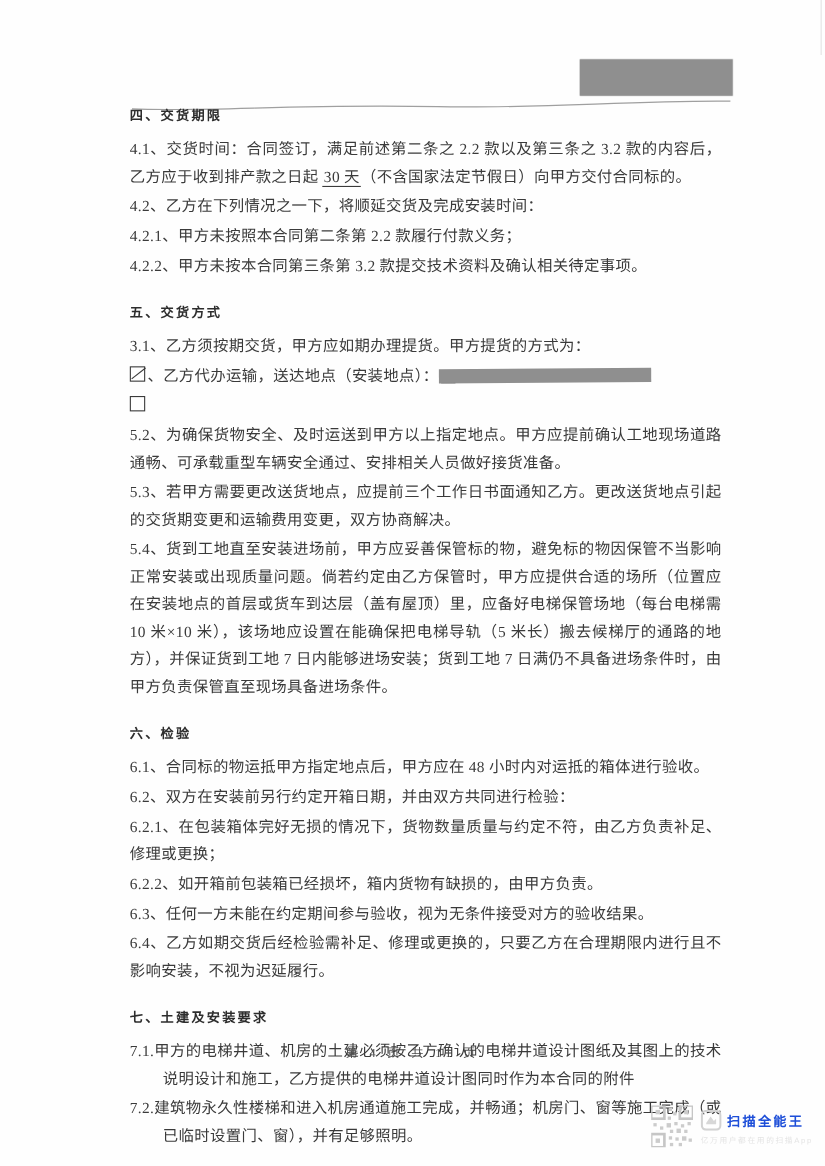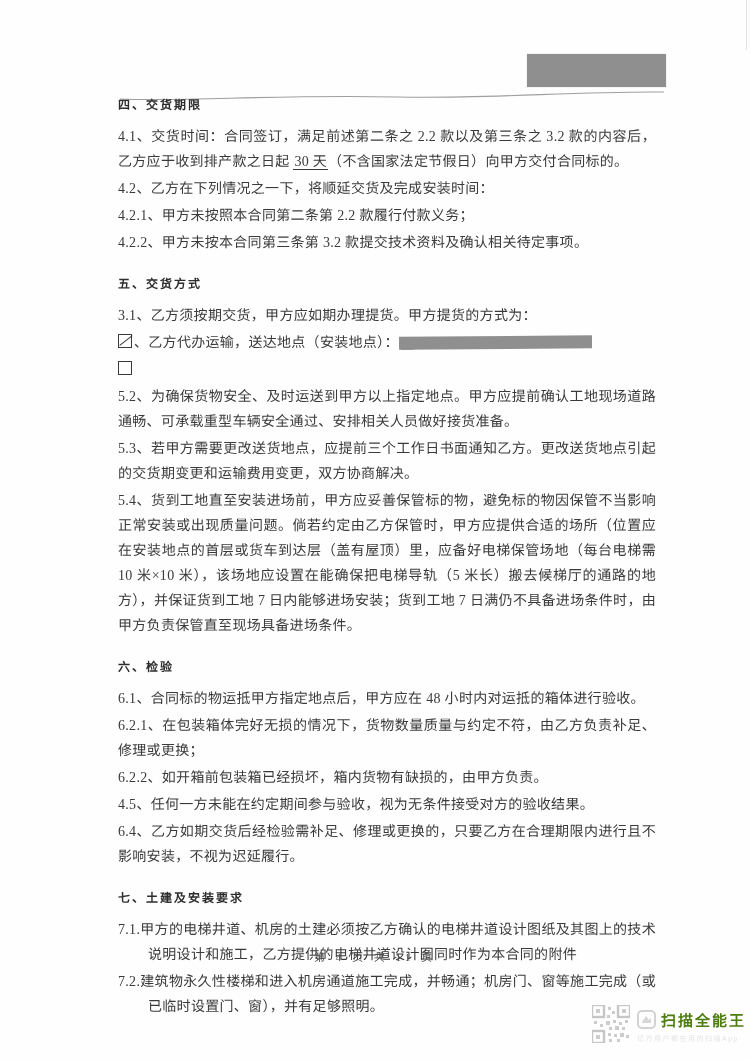--- a/index.html
+++ b/index.html
@@ -49,21 +49,21 @@
   .footer{
     position:absolute;left:0;top:948px;width:100%;text-align:center;
     font-size:11px;letter-spacing:4px;color:#4c4c4c;
   }
   
   .watermark{position:absolute;left:592px;top:1005px;display:flex;align-items:flex-start;}
   .wm-qr{flex:0 0 auto;}
   .wm-right{margin-left:7px;padding-top:4px;}
   .wm-row{display:flex;align-items:center;}
   .wm-logo{flex:0 0 auto;margin-right:5px;}
-  .wm-name{font-size:15px;font-weight:bold;color:#4d7c0f;letter-spacing:2px;white-space:nowrap;
+  .wm-name{font-size:12px;font-weight:bold;color:#1d4ed8;letter-spacing:2px;white-space:nowrap;
     font-family:"Liberation Sans","DejaVu Sans",sans-serif;}
   .wm-tagline{font-size:7px;color:#e4e4e4;letter-spacing:1.5px;margin-top:3px;white-space:nowrap;
     font-family:"Liberation Sans","DejaVu Sans",sans-serif;}
 </style>
 </head>
 <body>
 
 <div class="page">
 
   <div class="header-redaction" style="background: rgb(143, 143, 143);"></div>
@@ -81,23 +81,24 @@
       <p class="para"><span>4.2.2、甲方未按本合同第三条第 3.2 款提交技术资料及确认相关待定事项。</span></p>
       <h2 class="section-heading">五、交货方式</h2>
       <p class="para"><span>3.1、乙方须按期交货，甲方应如期办理提货。甲方提货的方式为：</span></p>
       <p class="para"><span class="checkbox checked"></span><span>、乙方代办运输，送达地点（安装地点）：</span><span class="redact-bar" style="width: 193px; background: rgb(143, 143, 143);"></span></p>
       <p class="para"><span class="checkbox"></span></p>
       <p class="para"><span>5.2、为确保货物安全、及时运送到甲方以上指定地点。甲方应提前确认工地现场道路通畅、可承载重型车辆安全通过、安排相关人员做好接货准备。</span></p>
       <p class="para"><span>5.3、若甲方需要更改送货地点，应提前三个工作日书面通知乙方。更改送货地点引起的交货期变更和运输费用变更，双方协商解决。</span></p>
       <p class="para"><span>5.4、货到工地直至安装进场前，甲方应妥善保管标的物，避免标的物因保管不当影响正常安装或出现质量问题。倘若约定由乙方保管时，甲方应提供合适的场所（位置应在安装地点的首层或货车到达层（盖有屋顶）里，应备好电梯保管场地（每台电梯需 10 米×10 米），该场地应设置在能确保把电梯导轨（5 米长）搬去候梯厅的通路的地方），并保证货到工地 7 日内能够进场安装；货到工地 7 日满仍不具备进场条件时，由甲方负责保管直至现场具备进场条件。</span></p>
       <h2 class="section-heading">六、检验</h2>
       <p class="para"><span>6.1、合同标的物运抵甲方指定地点后，甲方应在 48 小时内对运抵的箱体进行验收。</span></p>
+      <p class="para"><span>6.2、双方在安装前另行约定开箱日期，并由双方共同进行检验：</span></p>
       <p class="para"><span>6.2.1、在包装箱体完好无损的情况下，货物数量质量与约定不符，由乙方负责补足、修理或更换；</span></p>
       <p class="para"><span>6.2.2、如开箱前包装箱已经损坏，箱内货物有缺损的，由甲方负责。</span></p>
-      <p class="para"><span>4.5、任何一方未能在约定期间参与验收，视为无条件接受对方的验收结果。</span></p>
+      <p class="para"><span>6.3、任何一方未能在约定期间参与验收，视为无条件接受对方的验收结果。</span></p>
       <p class="para"><span>6.4、乙方如期交货后经检验需补足、修理或更换的，只要乙方在合理期限内进行且不影响安装，不视为迟延履行。</span></p>
       <h2 class="section-heading">七、土建及安装要求</h2>
       <p class="para hang"><span>7.1.甲方的电梯井道、机房的土建必须按乙方确认的电梯井道设计图纸及其图上的技术说明设计和施工，乙方提供的电梯井道设计图同时作为本合同的附件</span></p>
       <p class="para hang"><span>7.2.建筑物永久性楼梯和进入机房通道施工完成，并畅通；机房门、窗等施工完成（或已临时设置门、窗），并有足够照明。</span></p>
     </main>
 
   <div class="footer">
     <span>第 4 页 共 11 页</span>
   </div>
 

